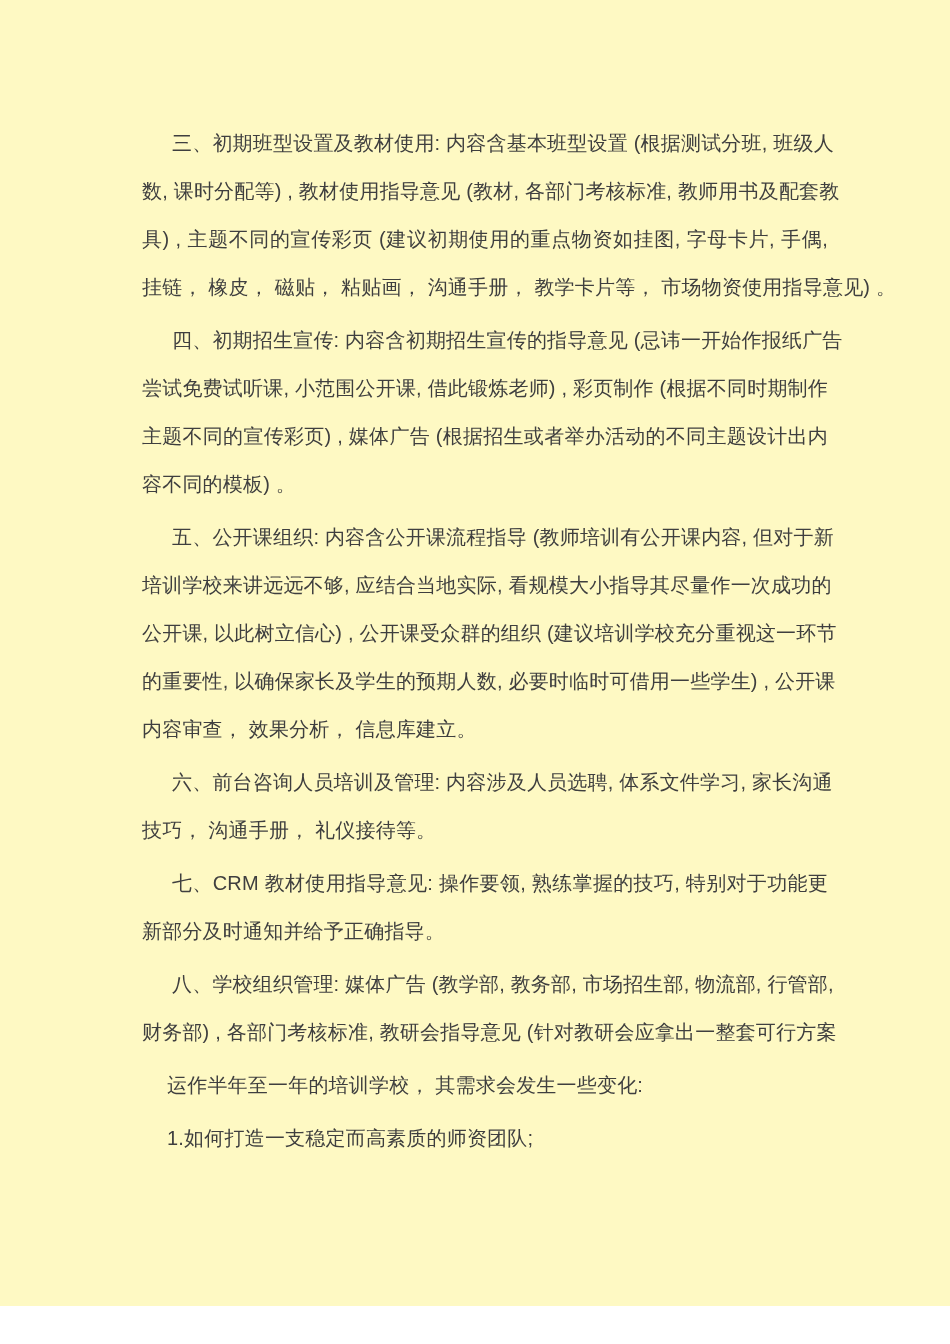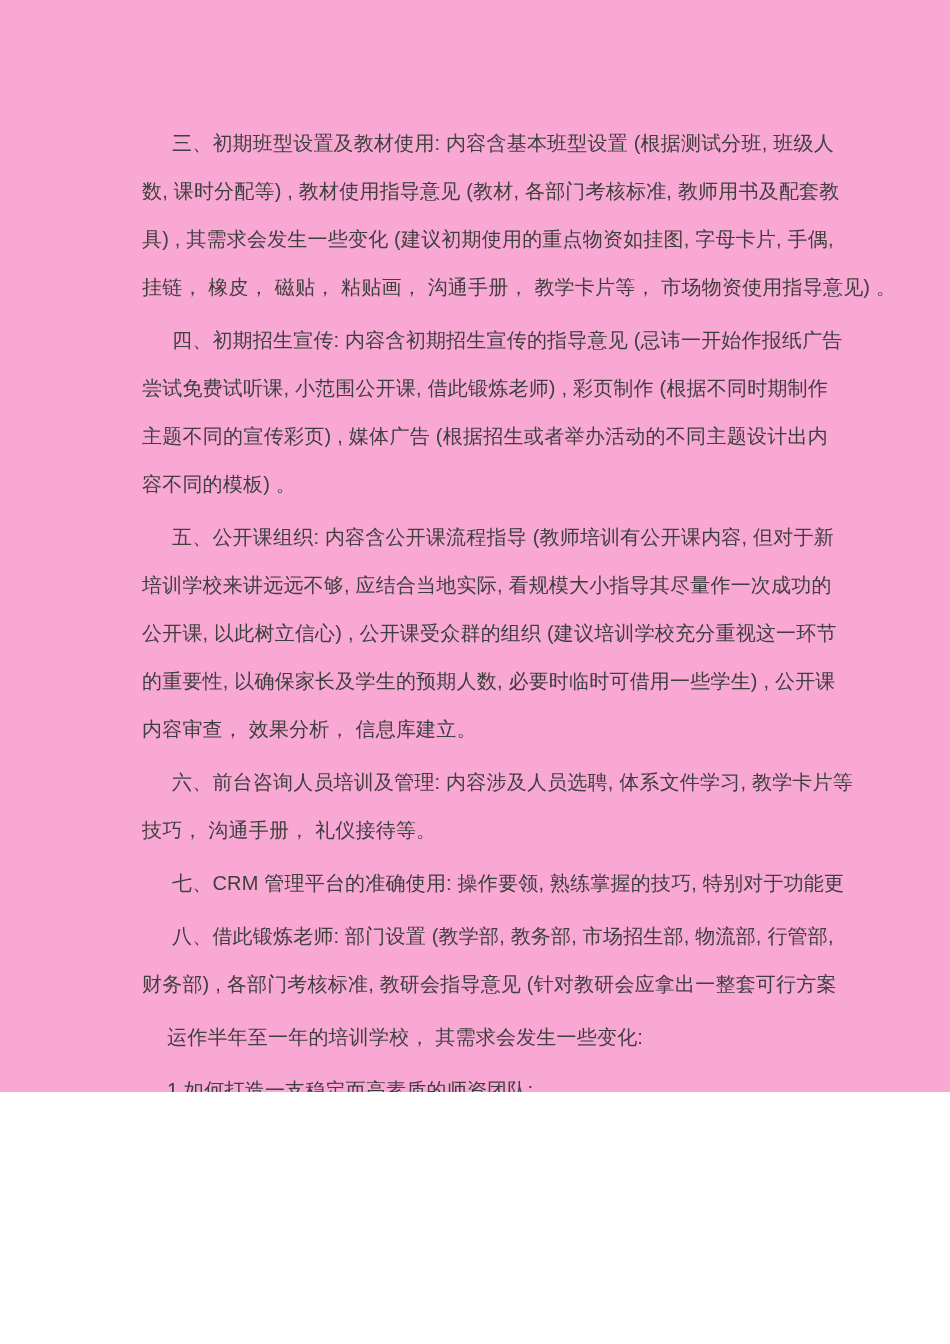--- a/index.html
+++ b/index.html
@@ -3,22 +3,22 @@
 <meta charset="utf-8">
 <style>
   html, body {
     margin: 0;
     padding: 0;
     background: #ffffff;
   }
   .page {
     position: relative;
     width: 950px;
-    height: 1092px;
-    background: #f9a8d4;
+    height: 1306px;
+    background: #fef9c3;
     overflow: hidden;
   }
   .content {
     position: absolute;
     left: 142px;
     top: 119px;
     width: 686px;
     font-family: "Liberation Sans", sans-serif;
     font-size: 20px;
     color: #3f3f3f;
@@ -48,50 +48,51 @@
 </style>
 </head>
 <body>
 
 <div class="page">
   <div class="content">
 
     <p class="para">
       <span class="line first fill">三、初期班型设置及教材使用: 内容含基本班型设置 (根据测试分班, 班级人</span>
       <span class="line fill">数, 课时分配等) , 教材使用指导意见 (教材, 各部门考核标准, 教师用书及配套教</span>
-      <span class="line fill">具) , 其需求会发生一些变化 (建议初期使用的重点物资如挂图, 字母卡片, 手偶,</span>
+      <span class="line fill">具) , 主题不同的宣传彩页 (建议初期使用的重点物资如挂图, 字母卡片, 手偶,</span>
       <span class="line fill">挂链， 橡皮， 磁贴， 粘贴画， 沟通手册， 教学卡片等， 市场物资使用指导意见) 。</span>
     </p>
 
     <p class="para">
       <span class="line first fill">四、初期招生宣传: 内容含初期招生宣传的指导意见 (忌讳一开始作报纸广告</span>
       <span class="line fill">尝试免费试听课, 小范围公开课, 借此锻炼老师) , 彩页制作 (根据不同时期制作</span>
       <span class="line fill">主题不同的宣传彩页) , 媒体广告 (根据招生或者举办活动的不同主题设计出内</span>
       <span class="line">容不同的模板) 。</span>
     </p>
 
     <p class="para">
       <span class="line first fill">五、公开课组织: 内容含公开课流程指导 (教师培训有公开课内容, 但对于新</span>
       <span class="line fill">培训学校来讲远远不够, 应结合当地实际, 看规模大小指导其尽量作一次成功的</span>
       <span class="line fill">公开课, 以此树立信心) , 公开课受众群的组织 (建议培训学校充分重视这一环节</span>
       <span class="line fill">的重要性, 以确保家长及学生的预期人数, 必要时临时可借用一些学生) , 公开课</span>
       <span class="line">内容审查， 效果分析， 信息库建立。</span>
     </p>
 
     <p class="para">
-      <span class="line first fill">六、前台咨询人员培训及管理: 内容涉及人员选聘, 体系文件学习, 教学卡片等</span>
+      <span class="line first fill">六、前台咨询人员培训及管理: 内容涉及人员选聘, 体系文件学习, 家长沟通</span>
       <span class="line">技巧， 沟通手册， 礼仪接待等。</span>
     </p>
 
     <p class="para">
-      <span class="line first fill">七、CRM 管理平台的准确使用: 操作要领, 熟练掌握的技巧, 特别对于功能更</span>
+      <span class="line first fill">七、CRM 教材使用指导意见: 操作要领, 熟练掌握的技巧, 特别对于功能更</span>
+      <span class="line">新部分及时通知并给予正确指导。</span>
     </p>
 
     <p class="para">
-      <span class="line first fill">八、借此锻炼老师: 部门设置 (教学部, 教务部, 市场招生部, 物流部, 行管部,</span>
+      <span class="line first fill">八、学校组织管理: 媒体广告 (教学部, 教务部, 市场招生部, 物流部, 行管部,</span>
       <span class="line fill">财务部) , 各部门考核标准, 教研会指导意见 (针对教研会应拿出一整套可行方案</span>
     </p>
 
     <p class="para">
       <span class="line first-sm">运作半年至一年的培训学校， 其需求会发生一些变化:</span>
     </p>
 
     <p class="para">
       <span class="line first-sm">1.如何打造一支稳定而高素质的师资团队;</span>
     </p>

